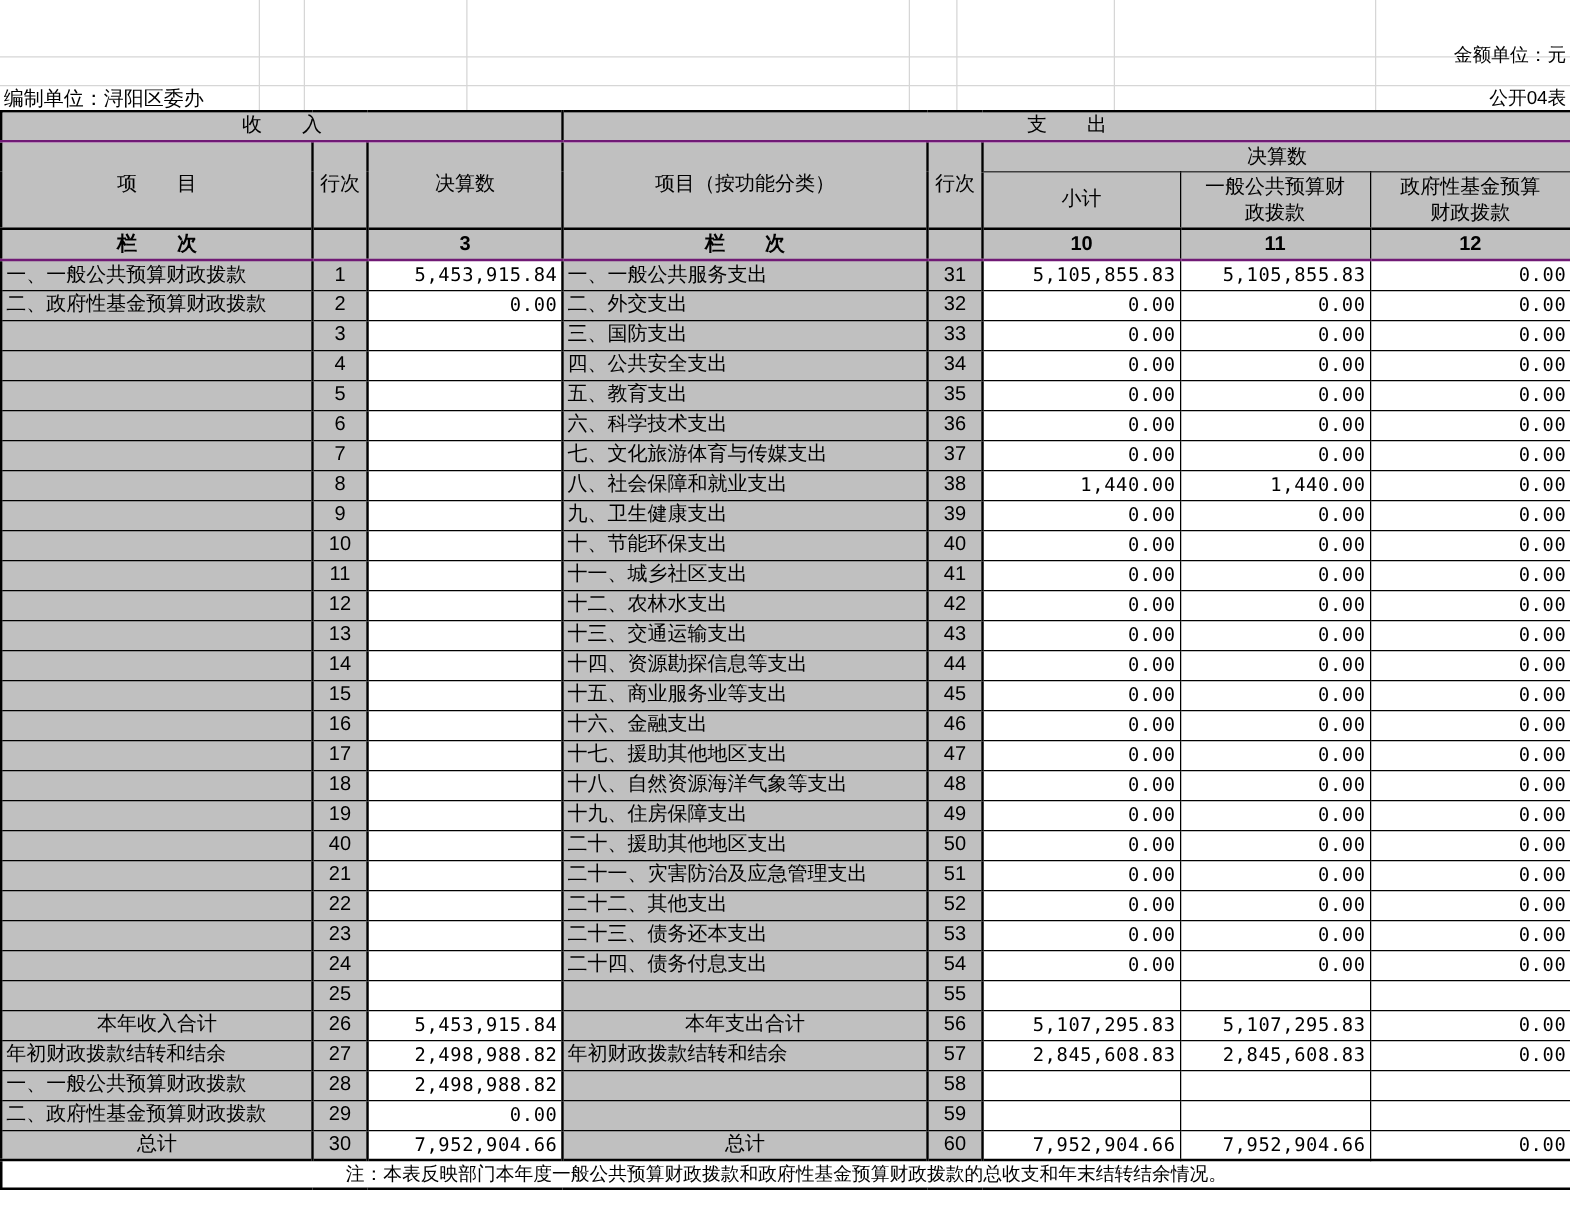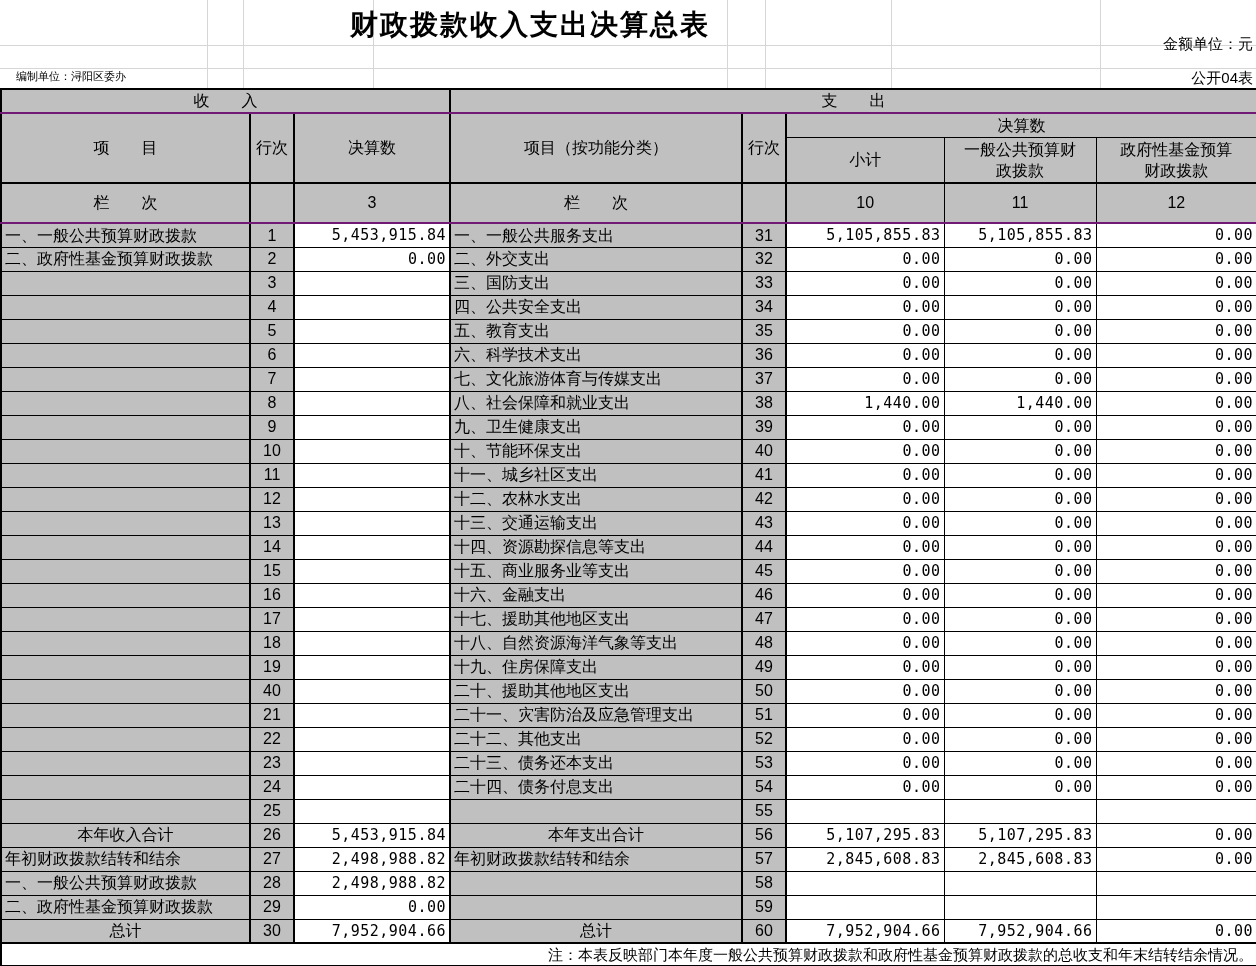--- a/index.html
+++ b/index.html
@@ -10,55 +10,54 @@
   }
   
   .top { position:relative; width:1256px; height:88px; background:#fff; }
   .vline { position:absolute; top:0; height:88px; width:1px; background:#d6d6d6; }
   .hline { position:absolute; left:0; width:1256px; height:1px; background:#d6d6d6; }
   .title {
     position:absolute; top:6px; left:0; width:1060px; height:40px;
     text-align:center; font-size:28px; font-weight:bold; letter-spacing:2px;
   }
   .unit-note   { position:absolute; top:35px;  right:3px; font-size:15px; }
-  .prepared-by { position:absolute; top:69px;  left:16px;  font-size:11px;text-align:center; }
+  .prepared-by { position:absolute; top:69px;  left:3px;  font-size:16px;text-align:center; }
   .table-ref   { position:absolute; top:69px;  right:3px; font-size:15px;text-align:center; }
 
   
   table { border-collapse:collapse; table-layout:fixed; width:1256px; border:2px solid #000; }
   td {
     border:1px solid #000; height:24px; padding:0 3px;
     font-size:16px; line-height:1.2; overflow:hidden; white-space:nowrap;
   }
   .gray   { background:#c0c0c0; }
   .center { text-align:center; }
   .bold   { font-weight:normal; }
   .num    { text-align:right; font-family:"DejaVu Sans Mono","Liberation Mono",monospace; font-size:15px; letter-spacing:0.5px; }
   .bl2    { border-left:2px solid #000; }
   .bb2    { border-bottom:2px solid #701a75; }
   .bt2    { border-top:2px solid #000; }
   .prewrap{ white-space:pre-line; line-height:21px; }
   tr.hdr-main td { height:46px; }
-  tr.lanci td { height:40px; }
-  .note-cell { border-top:2px solid #000; font-size:15px; text-align:right; background:#fff; height:23px; }
+  tr.lanci td { height:25px;font-weight:bold; }
+  .note-cell { border-top:2px solid #000; font-size:15px; text-align:center; background:#fff; height:23px; }
 </style>
 </head>
 <body>
 
 <div class="top">
   <div class="vline" style="left:207px"></div>
   <div class="vline" style="left:243px"></div>
   <div class="vline" style="left:373px"></div>
   <div class="vline" style="left:727px"></div>
   <div class="vline" style="left:765px"></div>
   <div class="vline" style="left:891px"></div>
   <div class="vline" style="left:1100px"></div>
   <div class="hline" style="top:45px"></div>
   <div class="hline" style="top:68px"></div>
-  <div class="title">财政拨款收入支出决算总表</div>
   <div class="unit-note">金额单位：元</div>
   <div class="prepared-by">编制单位：浔阳区委办</div>
   <div class="table-ref">公开04表</div>
 </div>
 
 <table>
   <colgroup>
     <col style="width:249px">
       <col style="width:44px">
       <col style="width:156px">

